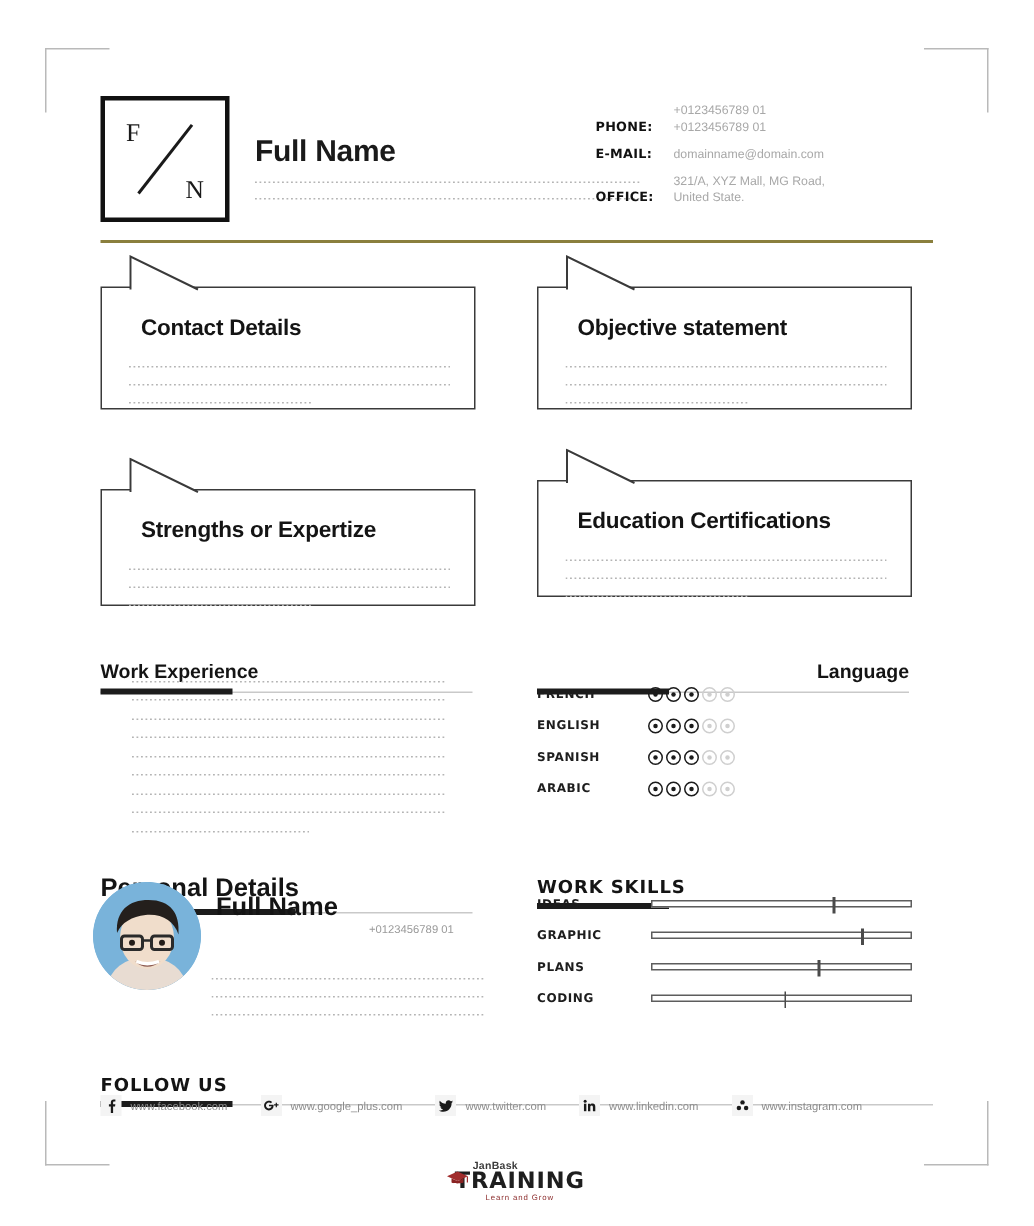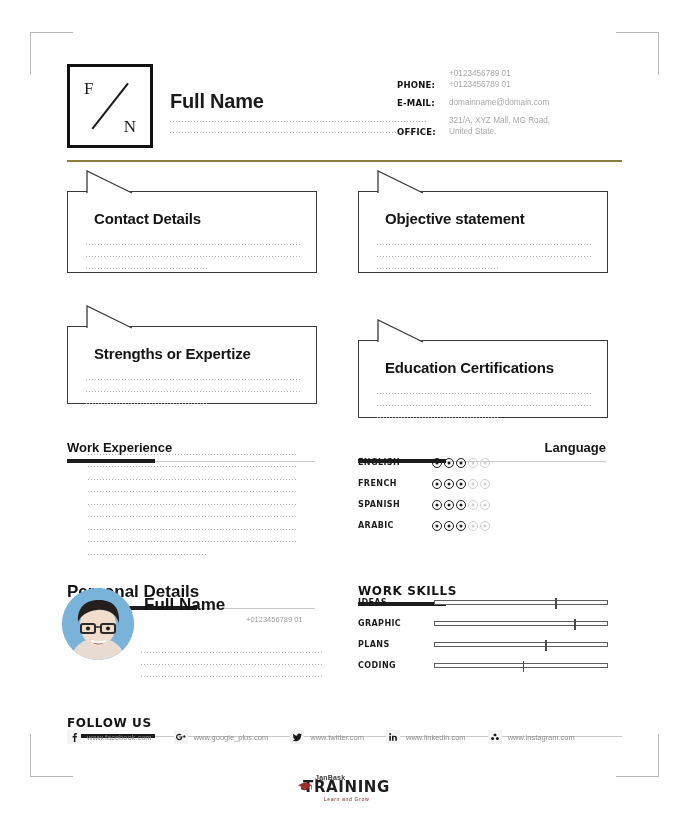--- a/index.html
+++ b/index.html
@@ -304,21 +304,21 @@
       </svg>
     </div>
     <div class="fb-title">Strengths or Expertize</div>
     <div class="fb-lines">
       <div class="dline"></div>
       <div class="dline"></div>
       <div class="dline short"></div>
     </div>
   </div>
 
-  <div class="fbox" style="left:358px; top:340px; width:248px; height:76px;text-align:right;">
+  <div class="fbox" style="left:358px; top:320px; width:248px; height:76px;text-align:right;">
     <div class="fold">
       <svg width="48" height="24" viewBox="0 0 48 24">
         <polyline points="1,23 1,1 46,23" fill="#fff" stroke="#3a3a3a" stroke-width="1.3"></polyline>
       </svg>
     </div>
     <div class="fb-title">Education Certifications</div>
     <div class="fb-lines">
       <div class="dline"></div>
       <div class="dline"></div>
       <div class="dline short"></div>
@@ -340,31 +340,31 @@
     <div class="dline"></div>
     <div class="dline short"></div>
   </div>
 
   <div class="sec-head" style="left:358px; top:412px; width:248px;text-align:right;">
     <div class="sh-title">Language</div>
     <div class="sh-rule"></div>
   </div>
   <div class="lang-list">
     <div class="lang-row">
+      <span class="lang-name">FRENCH</span>
+      <span class="dots">
+        <span class="dot"></span>
+        <span class="dot"></span>
+        <span class="dot"></span>
+        <span class="dot off"></span>
+        <span class="dot off"></span>
+      </span>
+    </div>
+    <div class="lang-row">
       <span class="lang-name">ENGLISH</span>
-      <span class="dots">
-        <span class="dot"></span>
-        <span class="dot"></span>
-        <span class="dot"></span>
-        <span class="dot off"></span>
-        <span class="dot off"></span>
-      </span>
-    </div>
-    <div class="lang-row">
-      <span class="lang-name">FRENCH</span>
       <span class="dots">
         <span class="dot"></span>
         <span class="dot"></span>
         <span class="dot"></span>
         <span class="dot off"></span>
         <span class="dot off"></span>
       </span>
     </div>
     <div class="lang-row">
       <span class="lang-name">SPANISH</span>

